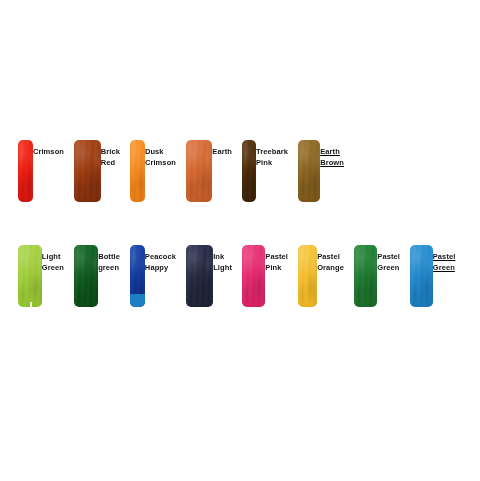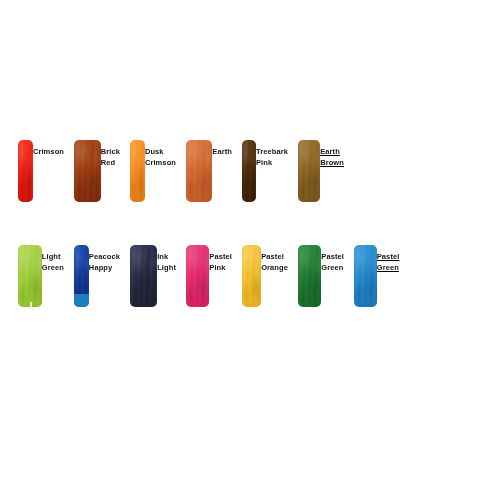--- a/index.html
+++ b/index.html
@@ -129,20 +129,27 @@
     <div class="swatch-row">
       <div class="swatch-cell">
         <div class="swatch-chip" title="Light Green" style="background: linear-gradient(168deg, rgb(172, 214, 76) 0%, rgb(160, 206, 58) 45%, rgb(147, 196, 44) 100%);">
             <span class="chip-patch" style="left: 12px; bottom: 0px; width: 2px; height: 5px; background: rgb(255, 255, 255); opacity: 0.85;"></span>
             <span class="chip-patch" style="left: 27px; bottom: 0px; width: 2px; height: 5px; background: rgb(255, 255, 255); opacity: 0.85;"></span>
           </div>
         <div class="swatch-label">Light
 Green</div>
       </div>
       <div class="swatch-cell">
+        <div class="swatch-chip" title="Bottle green" style="background: linear-gradient(168deg, rgb(21, 105, 42) 0%, rgb(14, 91, 30) 45%, rgb(9, 73, 20) 100%);">
+            <span class="chip-patch" style="left: 26px; bottom: 0px; width: 2px; height: 5px; background: rgb(255, 255, 255); opacity: 0.85;"></span>
+          </div>
+        <div class="swatch-label">Bottle
+green</div>
+      </div>
+      <div class="swatch-cell">
         <div class="swatch-chip" title="Peacock Blue" style="background: linear-gradient(168deg, rgb(23, 70, 174) 0%, rgb(16, 58, 158) 45%, rgb(12, 47, 134) 100%);">
             <span class="chip-patch" style="right: 0px; bottom: 0px; width: 17px; height: 13px; background: rgb(28, 127, 196); border-radius: 0px 0px 5px;"></span>
           </div>
         <div class="swatch-label">Peacock
 Happy</div>
       </div>
       <div class="swatch-cell">
         <div class="swatch-chip" title="Ink Blue" style="background: linear-gradient(168deg, rgb(46, 48, 80) 0%, rgb(38, 40, 64) 45%, rgb(30, 32, 52) 100%);"></div>
         <div class="swatch-label">Ink
 Light</div>

